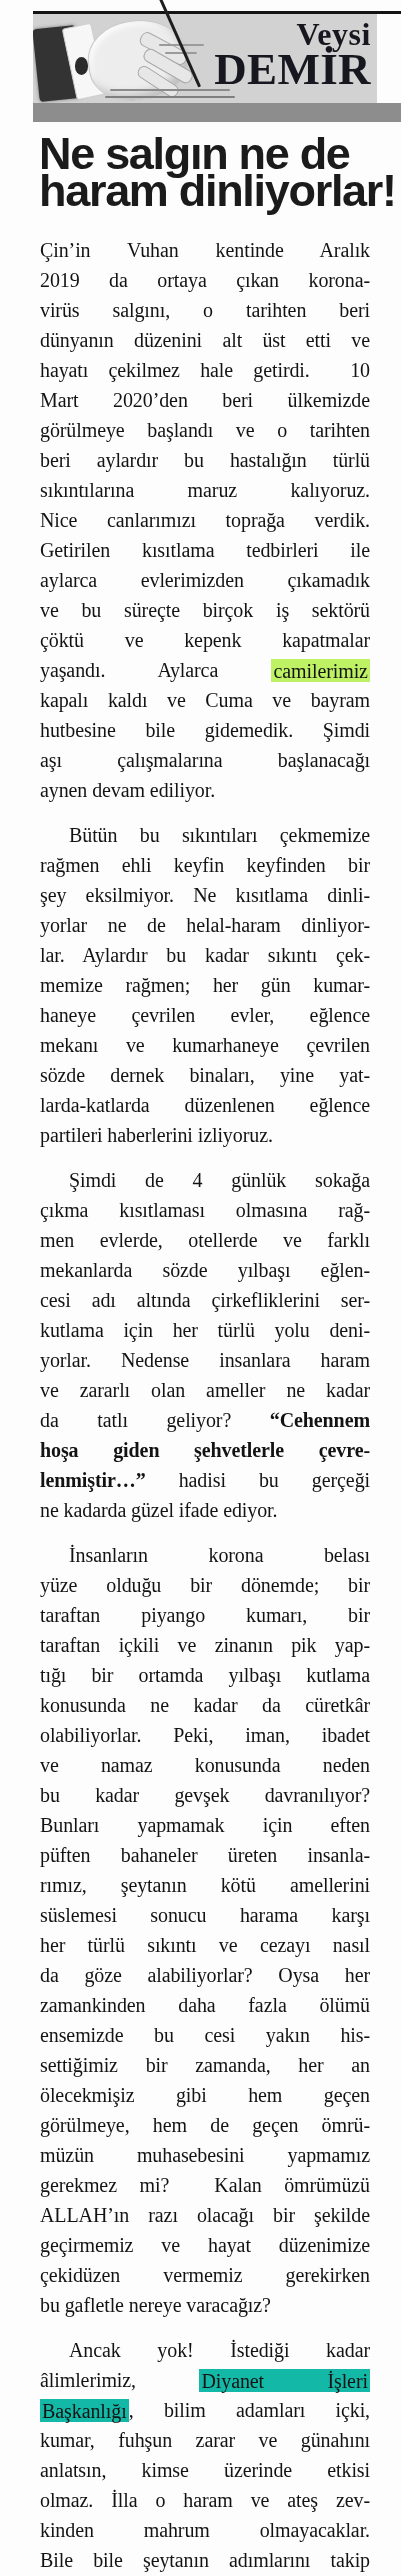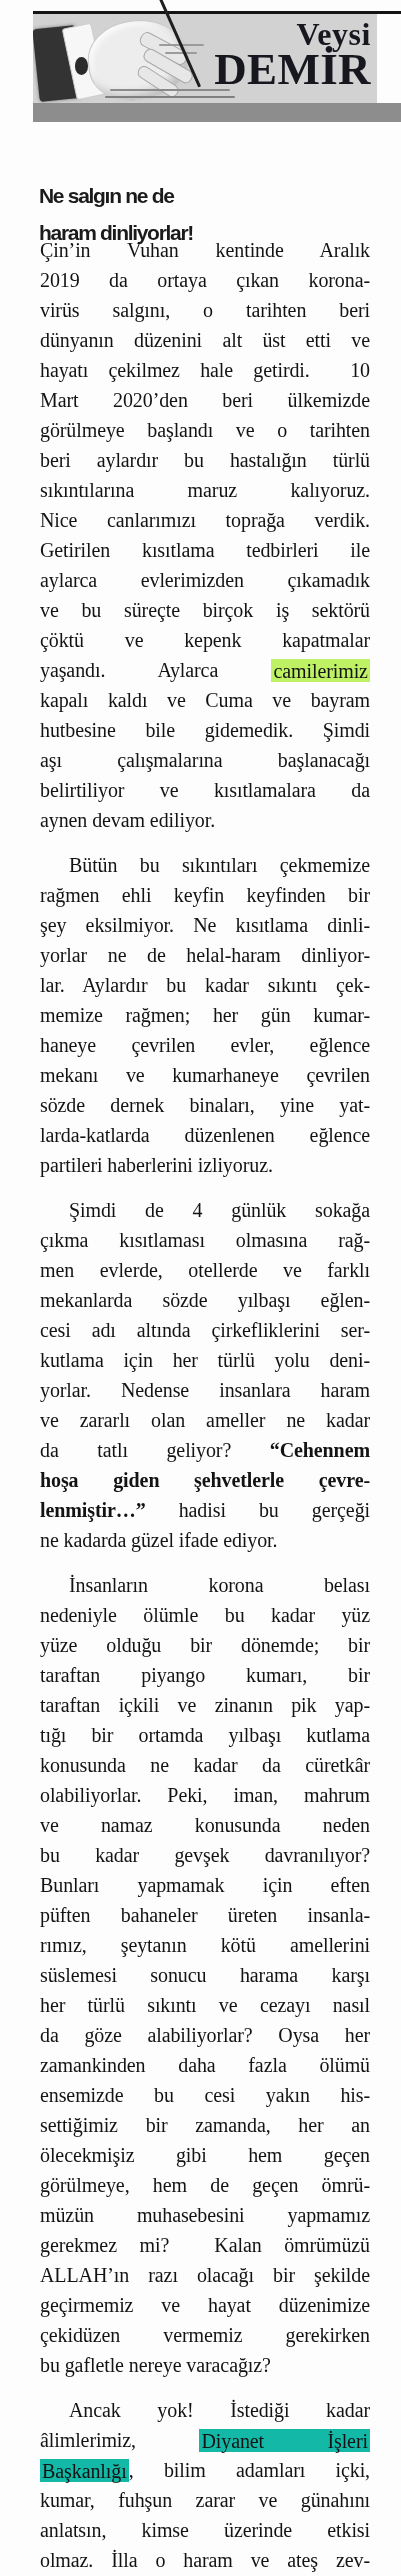--- a/index.html
+++ b/index.html
@@ -28,21 +28,21 @@
   #scribble-3{left:77px;top:75px;width:120px;height:1.5px;background:#8a8a8a;}
   #scribble-4{left:72px;top:82px;width:130px;height:2.1px;background:#7f7f7f;}
   #pen{position:absolute;left:158px;top:-3.1px;width:2.6px;height:99px;background:#1e1e1e;
        transform:rotate(-24deg);transform-origin:top left;z-index:3;border-radius:1px;}
   #author{position:absolute;right:6.2px;top:3.1px;text-align:right;color:#17171f;}
   #author-first{font-size:32px;line-height:34px;font-weight:600;letter-spacing:0.5px;}
   #author-last{font-size:45px;line-height:36px;font-weight:700;letter-spacing:0.3px;}
   
   #headline{position:absolute;left:39px;top:135px;color:#1b1b1b;
             font-family:"Liberation Sans", sans-serif;font-weight:700;
-            font-size:21px;line-height:37px;letter-spacing:-1.3px;white-space:nowrap;margin-top:42px;}
+            font-size:45px;line-height:37px;letter-spacing:-1.3px;white-space:nowrap;}
   
   #article{position:absolute;left:40px;top:235px;width:330px;color:#131313;
            font-size:20px;letter-spacing:-0.1px;}
   .para{margin:0;padding:0;}
   .line{height:30px;line-height:30px;text-align:justify;text-align-last:justify;
         -moz-text-align-last:justify;overflow:visible;}
   .line.last{text-align-last:left;-moz-text-align-last:left;}
   .line.indent{padding-left:29px;margin-top:15px;}
   .b{font-weight:700;}
   .hl-orange{background:#bef264;padding:0.5px 2.1px;}
@@ -95,21 +95,20 @@
         <div class="line">sıkıntılarına maruz kalıyoruz.</div>
         <div class="line">Nice canlarımızı toprağa verdik.</div>
         <div class="line">Getirilen kısıtlama tedbirleri ile</div>
         <div class="line">aylarca evlerimizden çıkamadık</div>
         <div class="line">ve bu süreçte birçok iş sektörü</div>
         <div class="line">çöktü ve kepenk kapatmalar</div>
         <div class="line">yaşandı. Aylarca <span class="hl-orange">camilerimiz</span></div>
         <div class="line">kapalı kaldı ve Cuma ve bayram</div>
         <div class="line">hutbesine bile gidemedik. Şimdi</div>
         <div class="line">aşı çalışmalarına başlanacağı</div>
-        <div class="line">belirtiliyor ve kısıtlamalara da</div>
         <div class="line last">aynen devam ediliyor.</div>
       </div>
       <div class="para">
         <div class="line indent">Bütün bu sıkıntıları çekmemize</div>
         <div class="line">rağmen ehli keyfin keyfinden bir</div>
         <div class="line">şey eksilmiyor. Ne kısıtlama dinli-</div>
         <div class="line">yorlar ne de helal-haram dinliyor-</div>
         <div class="line">lar. Aylardır bu kadar sıkıntı çek-</div>
         <div class="line">memize rağmen; her gün kumar-</div>
         <div class="line">haneye çevrilen evler, eğlence</div>
@@ -127,27 +126,26 @@
         <div class="line">kutlama için her türlü yolu deni-</div>
         <div class="line">yorlar. Nedense insanlara haram</div>
         <div class="line">ve zararlı olan ameller ne kadar</div>
         <div class="line">da tatlı geliyor? <span class="b">“Cehennem</span></div>
         <div class="line"><span class="b">hoşa giden şehvetlerle çevre-</span></div>
         <div class="line"><span class="b">lenmiştir…”</span> hadisi bu gerçeği</div>
         <div class="line last">ne kadarda güzel ifade ediyor.</div>
       </div>
       <div class="para">
         <div class="line indent">İnsanların korona belası</div>
-        <div class="line">nedeniyle ölümle bu kadar yüz</div>
         <div class="line">yüze olduğu bir dönemde; bir</div>
         <div class="line">taraftan piyango kumarı, bir</div>
         <div class="line">taraftan içkili ve zinanın pik yap-</div>
         <div class="line">tığı bir ortamda yılbaşı kutlama</div>
         <div class="line">konusunda ne kadar da cüretkâr</div>
-        <div class="line">olabiliyorlar. Peki, iman, mahrum</div>
+        <div class="line">olabiliyorlar. Peki, iman, ibadet</div>
         <div class="line">ve namaz konusunda neden</div>
         <div class="line">bu kadar gevşek davranılıyor?</div>
         <div class="line">Bunları yapmamak için eften</div>
         <div class="line">püften bahaneler üreten insanla-</div>
         <div class="line">rımız, şeytanın kötü amellerini</div>
         <div class="line">süslemesi sonucu harama karşı</div>
         <div class="line">her türlü sıkıntı ve cezayı nasıl</div>
         <div class="line">da göze alabiliyorlar? Oysa her</div>
         <div class="line">zamankinden daha fazla ölümü</div>
         <div class="line">ensemizde bu cesi yakın his-</div>

